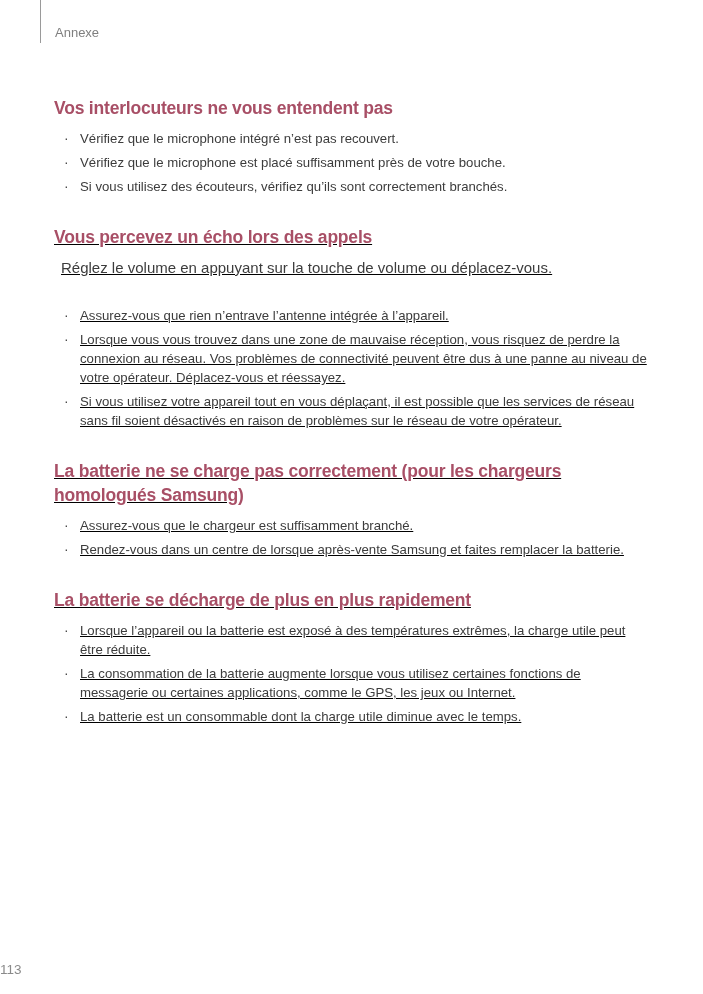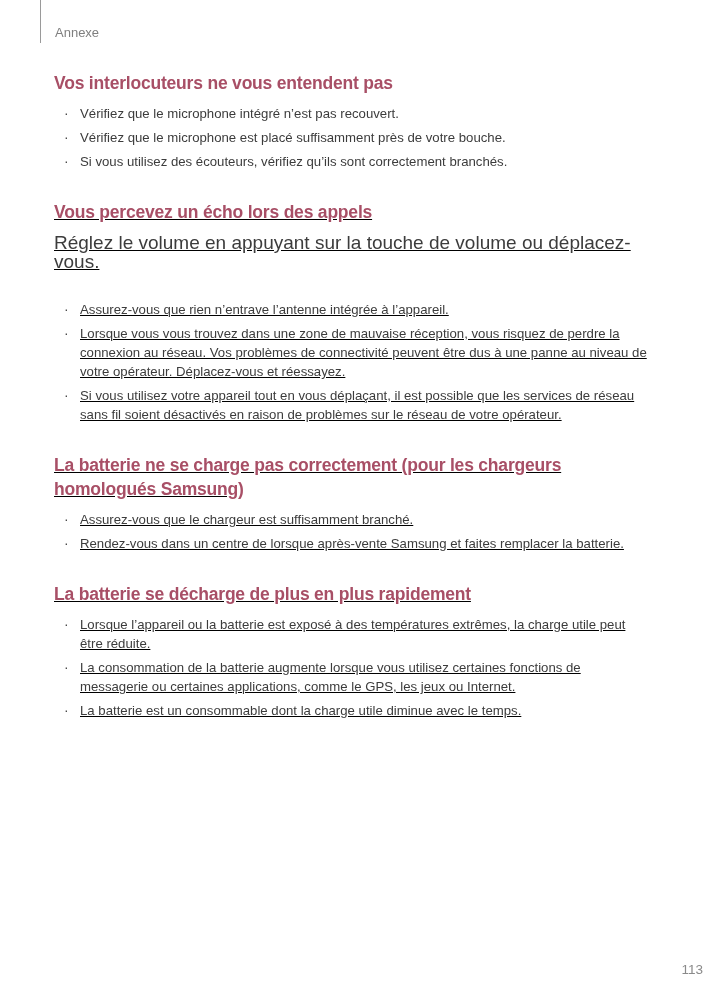--- a/index.html
+++ b/index.html
@@ -30,36 +30,36 @@
     left: 55px;
     top: 25px;
     font-size: 13px;
     color: #7f7f7f;
   }
   
   .content {
     position: absolute;
     left: 54px;
     right: 54px;
-    top: 71px;
+    top: 96px;
   }
   section + section { margin-top: 29px; text-decoration: underline; }
   .section-title {
     font-size: 17.5px;
     line-height: 24px;
     font-weight: bold;
     color: var(--heading-color, #a84f66);
     margin: 0 0 9px 0;
     letter-spacing: -0.2px;
   }
   .section-para {
-    font-size: 19px;
+    font-size: 15px;
     line-height: 19px;
     color: var(--body-color, #3c3c3c);
-    margin: 0;
+    margin: 7px;
   }
   .bullet-list {
     list-style: none;
     margin: 0;
     padding: 0;
   }
   .bullet-item {
     position: relative;
     padding-left: 26px;
     font-size: 13.2px;
@@ -75,21 +75,21 @@
     line-height: 19px;
     font-size: 14px;
     color: #4a4a4a;
   }
   
   .page-footer {
     position: absolute;
     left: 0;
     right: 0;
     bottom: 17px;
-    text-align: right;
+    text-align: left;
     font-size: 13.5px;
     color: #8a8a8a;
   }
 </style>
 </head>
 <body>
 
 <div class="page">
 
   <div class="page-header">

